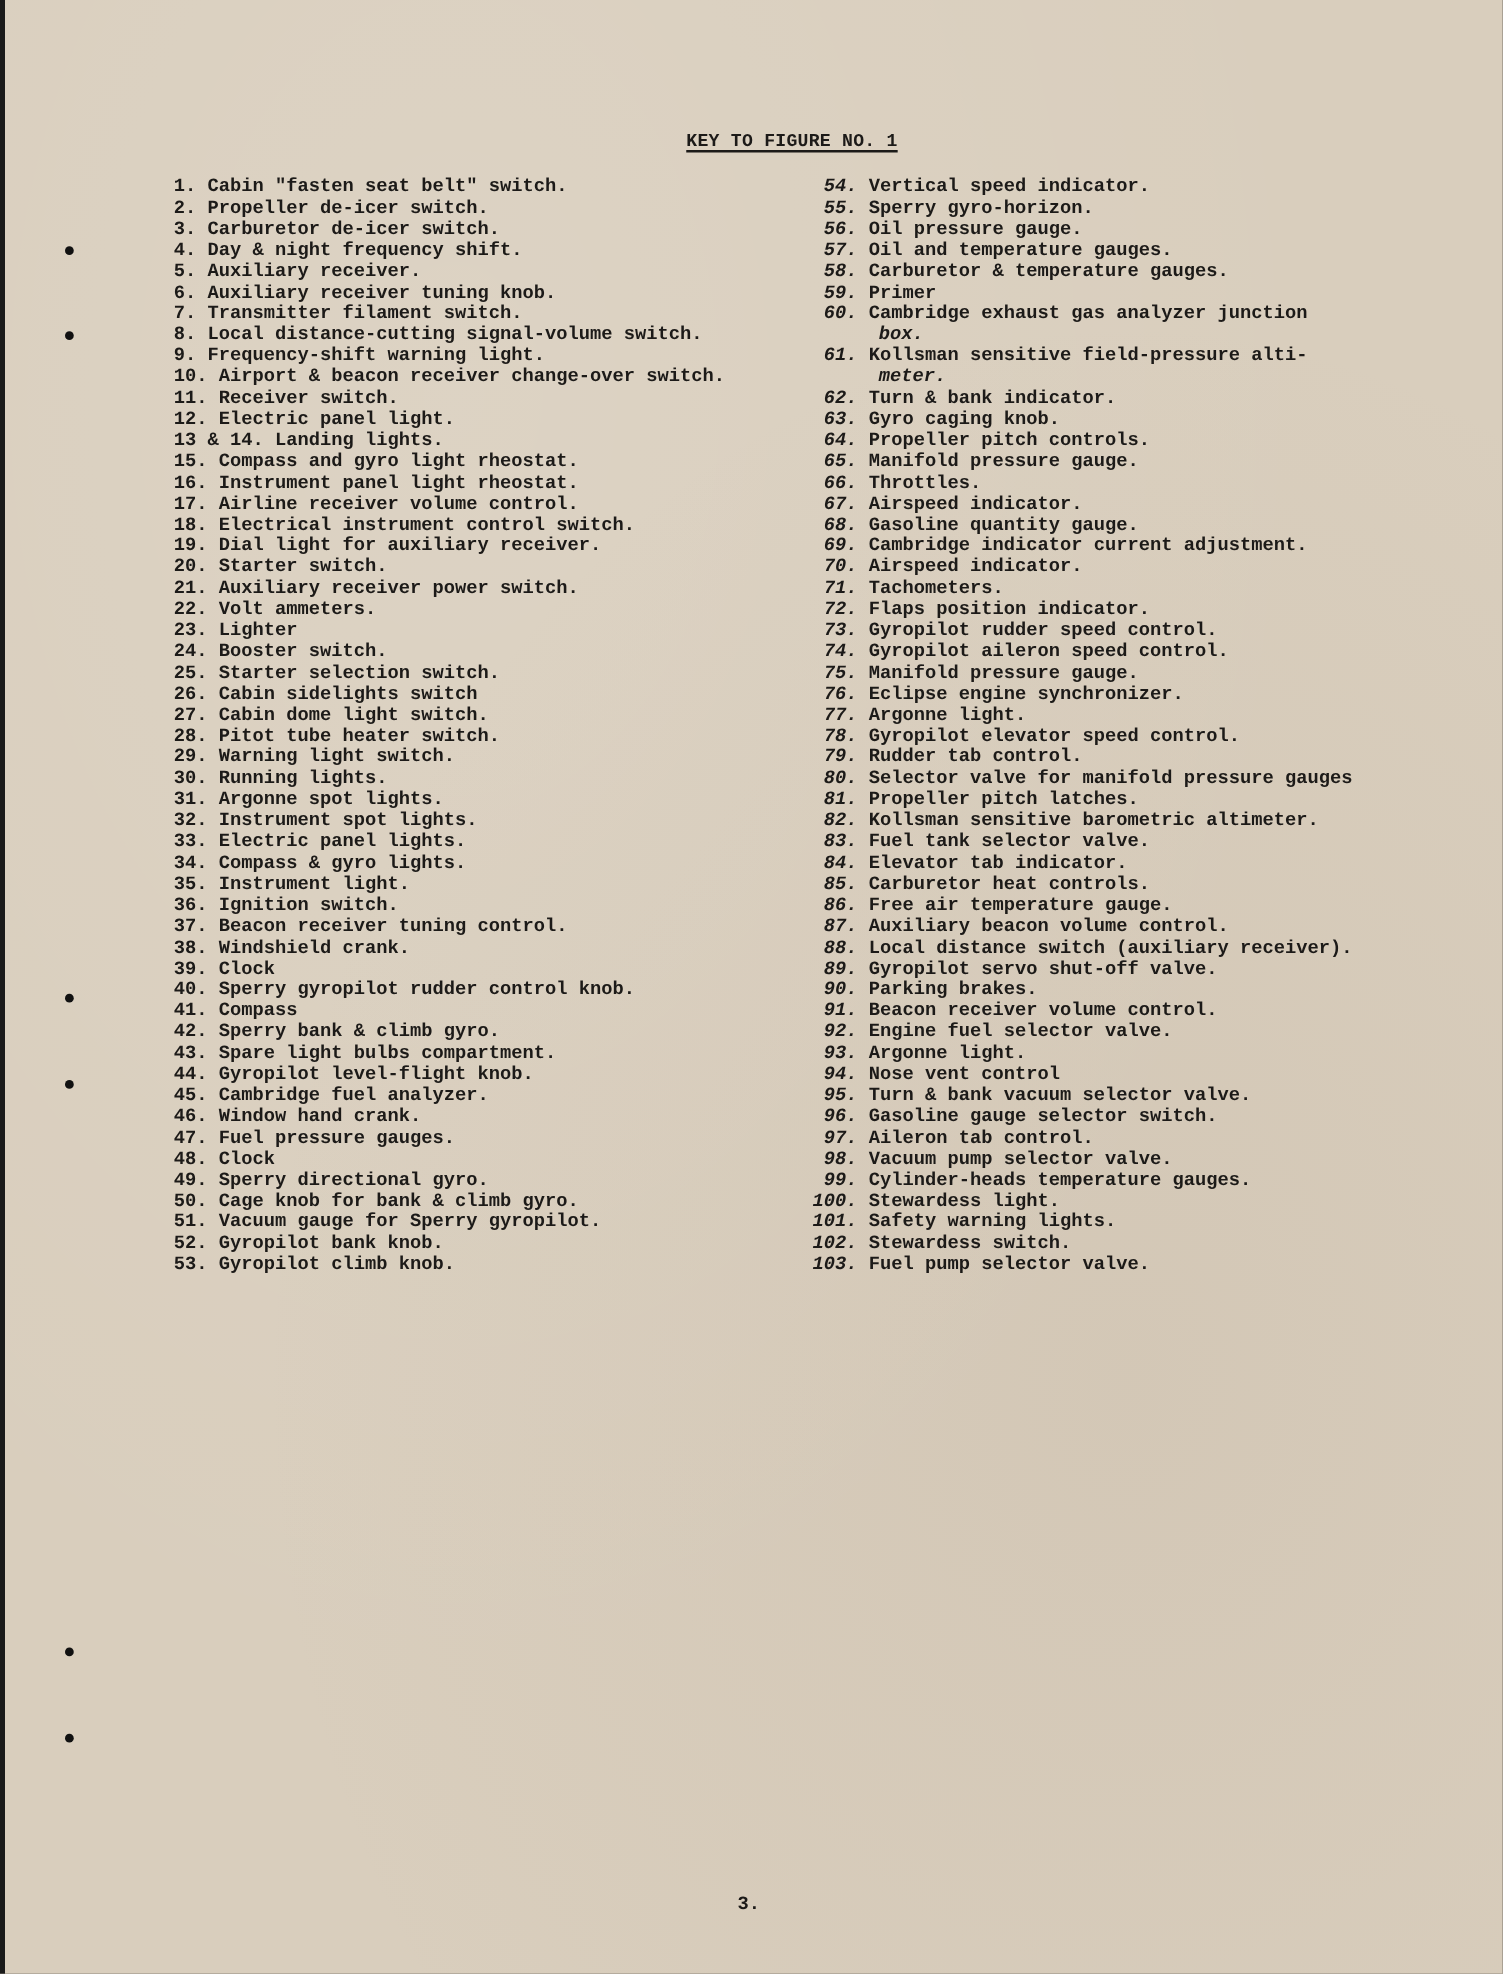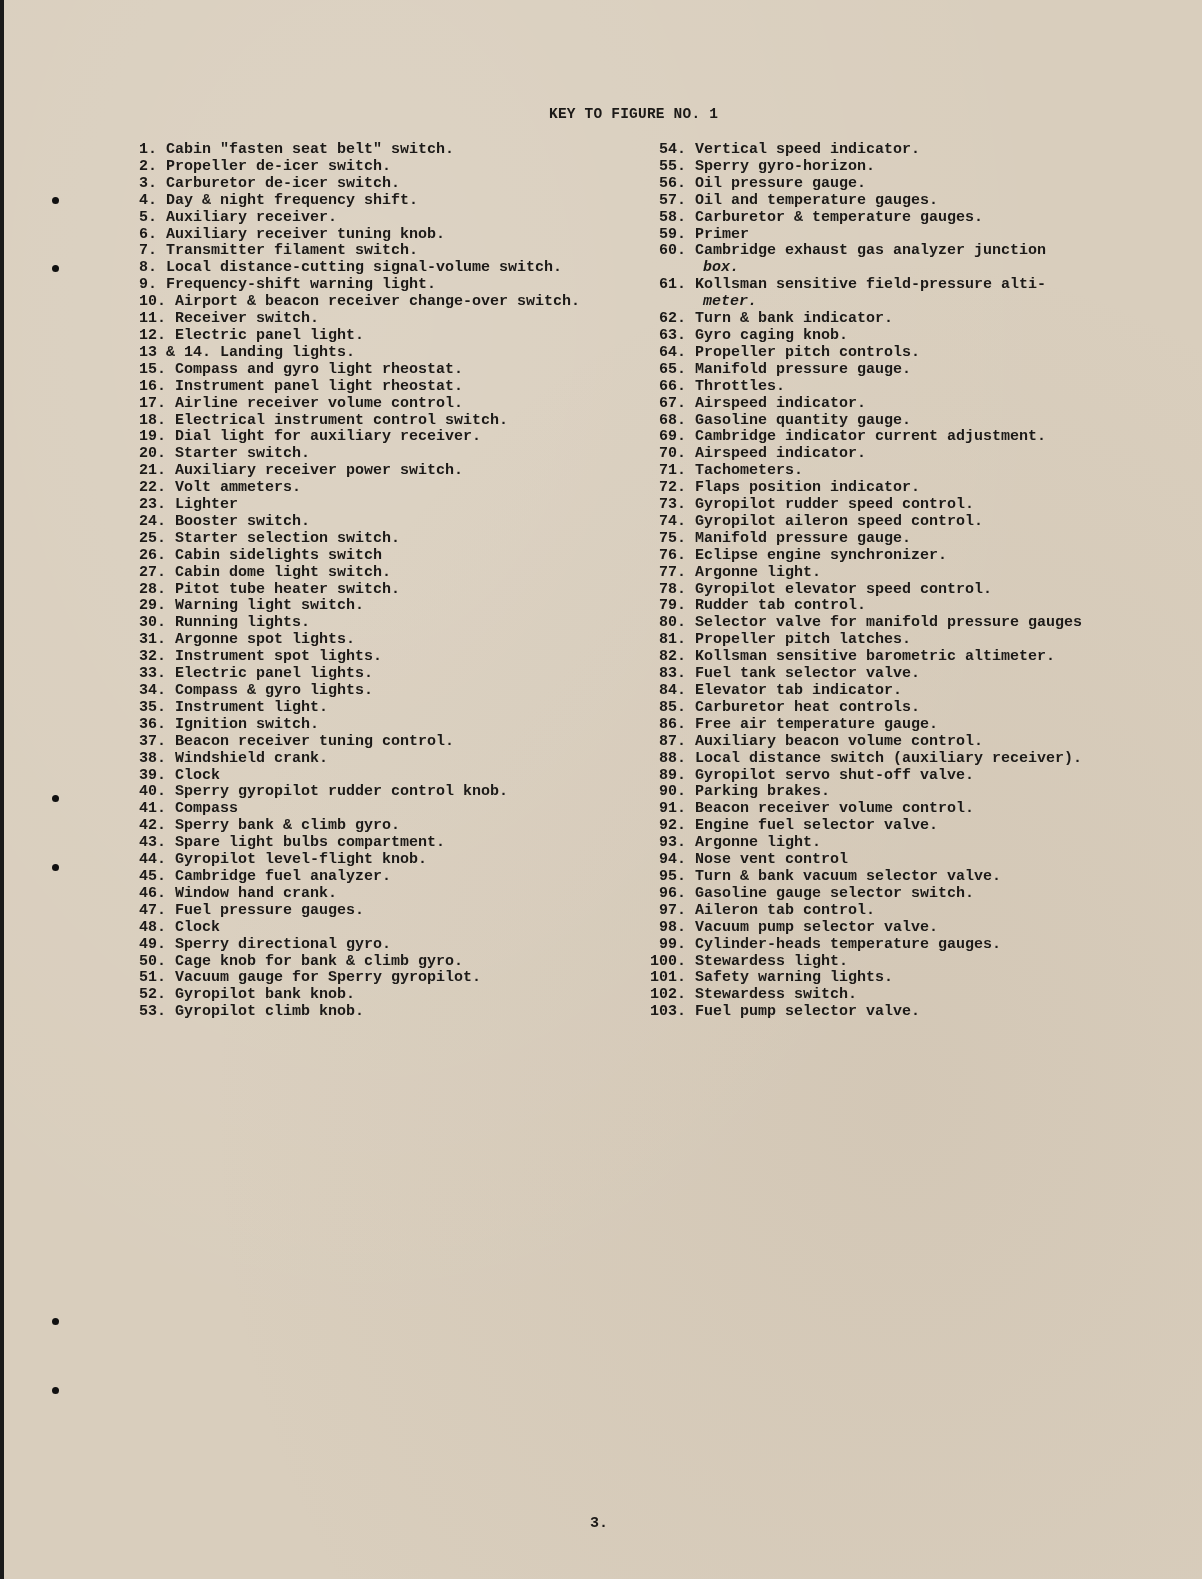--- a/index.html
+++ b/index.html
@@ -18,38 +18,39 @@
         radial-gradient(ellipse at 30% 20%, rgba(255,255,255,0.10), transparent 60%),
         radial-gradient(ellipse at 75% 70%, rgba(160,140,120,0.10), transparent 55%);
       font-family: "Liberation Mono", "DejaVu Sans Mono", monospace;
       color: #1c1a18;
     }
     .title {
       position: absolute;
       left: 545px; top: 106px;
       font-size: 14.5px;
       letter-spacing: 0.2px;
+      text-decoration: underline;
       text-decoration-thickness: 2px;
       text-underline-offset: 3px;
       font-weight: bold;
     }
     .col {
       position: absolute;
       top: 142px;
       font-size: 15px;
       line-height: 16.9px;
       font-weight: bold;
       white-space: pre;
     }
     .col-left { left: 135px; }
     .col-right { left: 640px; }
     .item { display: flex; }
     .num { display: inline-block; text-align: right; }
     .col-left .num { min-width: 0; }
-    .col-right .num { width: 42px; }
+    .col-right .num { width: 42px; font-style: italic; }
     .label { padding-left: 9px; }
     .cont { padding-left: 59px; font-style: italic; }
     .page-number {
       position: absolute;
       left: 586px; top: 1515px;
       font-size: 15px;
       font-weight: bold;
     }
     .hole {
       position: absolute;

